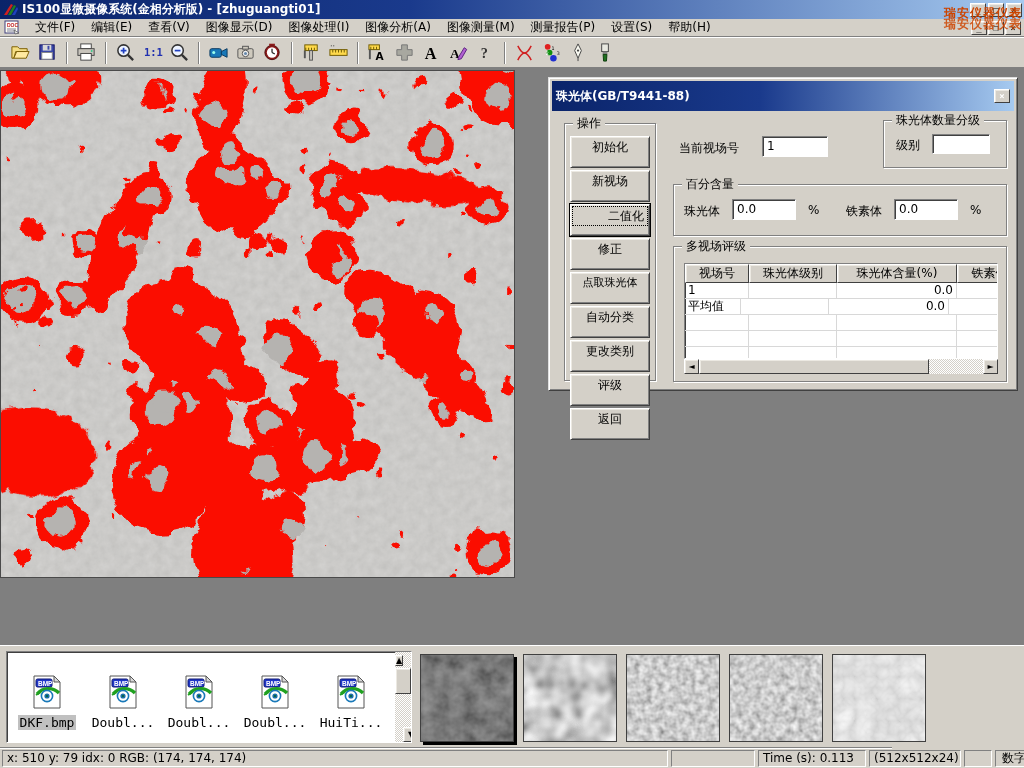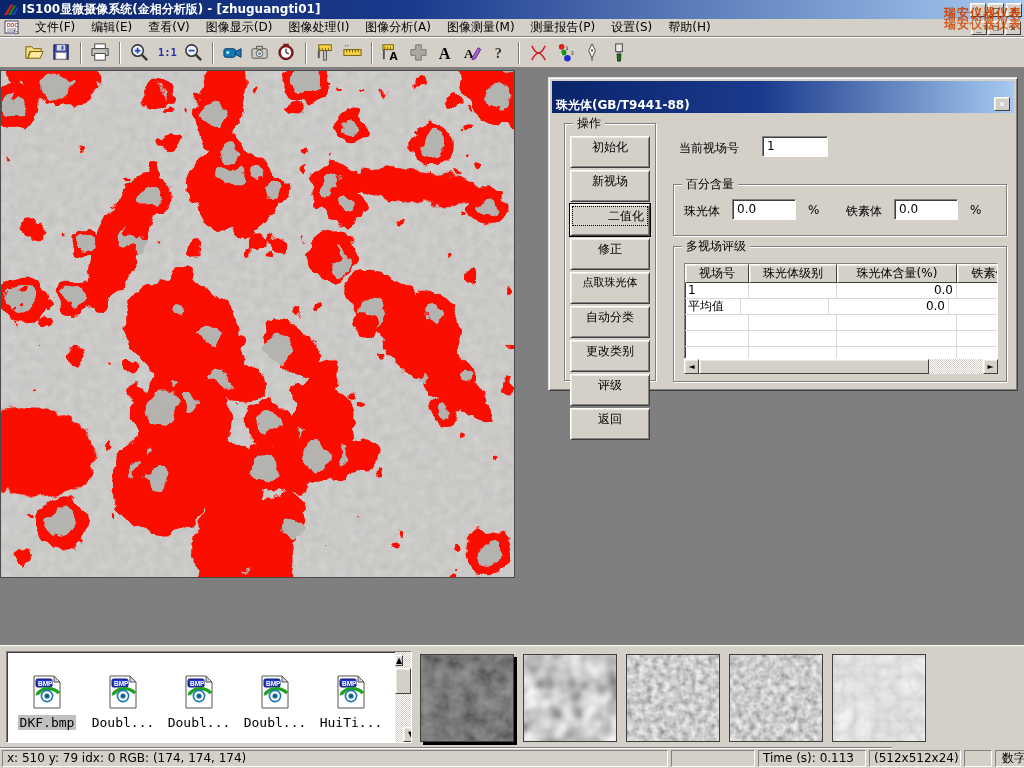--- a/index.html
+++ b/index.html
@@ -23,36 +23,36 @@
   #watermark { position:absolute; right:2px; top:5px; color:#cc4400; font-weight:bold;
     font-size:12px; letter-spacing:1px; z-index:50; text-shadow:0 11px 0 rgba(204,68,0,.85); pointer-events:none; }
   
   #menubar { position:absolute; left:0; top:19px; width:1024px; height:18px; background:#d4d0c8;
     display:flex; align-items:center; border-bottom:1px solid #808080; }
   #menubar .doc-icon { width:17px; height:15px; margin:0 6px 0 4px; position:relative; }
   .menu-item { padding:1px 8px; white-space:nowrap; }
   #mdibtns { margin-left:auto; display:flex; gap:1px; padding-right:3px; }
   
   #toolbar { position:absolute; left:0; top:37px; width:1024px; height:31px; background:#d4d0c8;
-    border-top:1px solid #fff; border-bottom:1px solid #808080; display:flex; align-items:center; padding-left:18px; }
+    border-top:1px solid #fff; border-bottom:1px solid #808080; display:flex; align-items:center; padding-left:4px; }
   .tb-group { display:flex; align-items:center; padding:0 3px; }
   .tb-sep { width:2px; height:22px; margin:0 2px; border-left:1px solid #808080; border-right:1px solid #fff; }
   .tb-btn { width:25px; height:24px; display:flex; align-items:center; justify-content:center; margin:0 1px; }
   .tb-btn svg { width:21px; height:21px; }
   
   #workspace { position:absolute; left:0; top:68px; width:1024px; height:577px; background:#7f7f7f; }
   #micrograph { position:absolute; left:0; top:2px; width:515px; height:508px; border:1px solid #4a4a4a; background:#b5b3b0; overflow:hidden; }
   #micrograph svg { display:block; }
   
   #dialog { position:absolute; left:548px; top:9px; width:470px; height:314px;
     background:#d4d0c8; border:1px solid; border-color:#dfdfdf #404040 #404040 #dfdfdf;
     box-shadow: inset 1px 1px 0 #fff, inset -1px -1px 0 #808080; }
   #dialog-title { position:absolute; left:3px; top:3px; right:3px; height:30px;
     background:linear-gradient(90deg,#0a246a 0%,#1a3a8c 45%,#a6caf0 100%);
-    color:#fff; font-weight:bold; display:flex; padding:16px 4px; }
+    color:#fff; font-weight:bold; display:flex; align-items:center; padding:0 4px; }
   #dialog-title .winbtns { margin-left:auto; }
   .op-btn { display:block; width:80px; height:32px; margin:0 auto 2px auto; text-align:center; line-height:20px;
     background:#d4d0c8; border:1px solid; border-color:#fff #404040 #404040 #fff; box-shadow: inset 1px 1px 0 #ece9e2, inset -1px -1px 0 #808080; }
   .op-btn.default { outline:1px solid #000; line-height:18px; }
   .op-btn.default .inner { outline:1px dotted #000; display:block; margin:2px;padding-left:32px; }
   .fld { position:absolute; background:#fff; border:1px solid; border-color:#808080 #fff #fff #808080;
     box-shadow: inset 1px 1px 0 #404040; padding:2px 4px; font-size:12px; }
   .lbl { position:absolute; white-space:nowrap; }
   
   #mv-table { position:absolute; left:10px; top:16px; width:314px; height:96px; background:#fff;
@@ -596,20 +596,25 @@
           <span class="op-btn"><span class="inner">自动分类</span></span>
           <span class="op-btn"><span class="inner">更改类别</span></span>
           <span class="op-btn"><span class="inner">评级</span></span>
           <span class="op-btn"><span class="inner">返回</span></span>
         </div>
     </div>
 
     <span class="lbl" style="left:130px; top:62px;">当前视场号</span>
     <span class="fld" style="left:213px; top:58px; width:66px; height:21px;">1</span>
 
+    <div class="groupbox" style="left:334px; top:42px; width:124px; height:48px;">
+      <span class="legend">珠光体数量分级</span>
+      <span class="lbl" style="left:12px; top:16px; position:absolute;">级别</span>
+      <span class="fld" style="left:48px; top:13px; width:58px; height:20px; position:absolute;"></span>
+    </div>
 
     <div class="groupbox" style="left:124px; top:106px; width:334px; height:52px;">
       <span class="legend">百分含量</span>
       <span class="lbl" style="left:10px; top:18px;">珠光体</span>
       <span class="fld" style="left:58px; top:14px; width:64px; height:21px;">0.0</span>
       <span class="lbl" style="left:134px; top:18px;">%</span>
       <span class="lbl" style="left:172px; top:18px;">铁素体</span>
       <span class="fld" style="left:220px; top:14px; width:64px; height:21px;">0.0</span>
       <span class="lbl" style="left:296px; top:18px;">%</span>
     </div>

